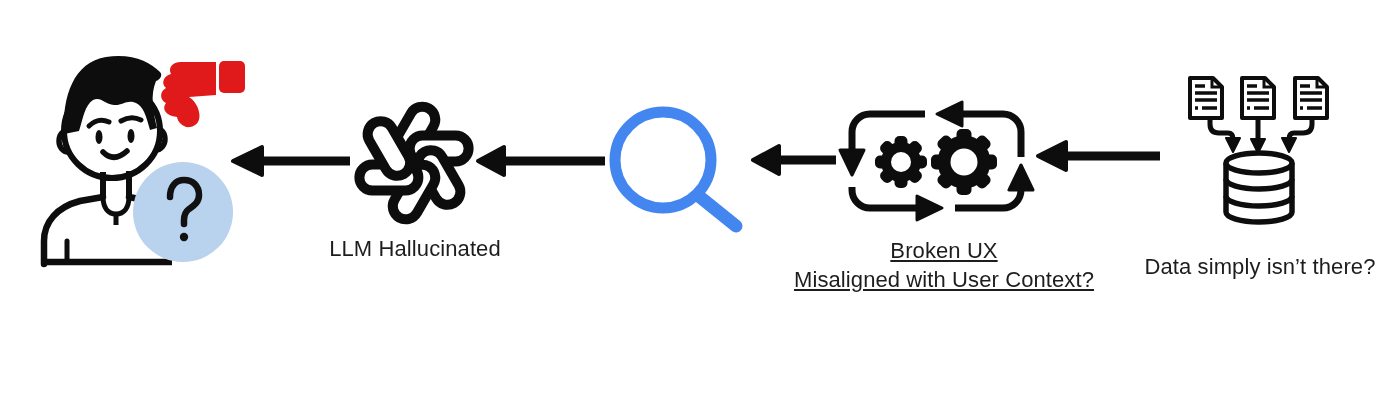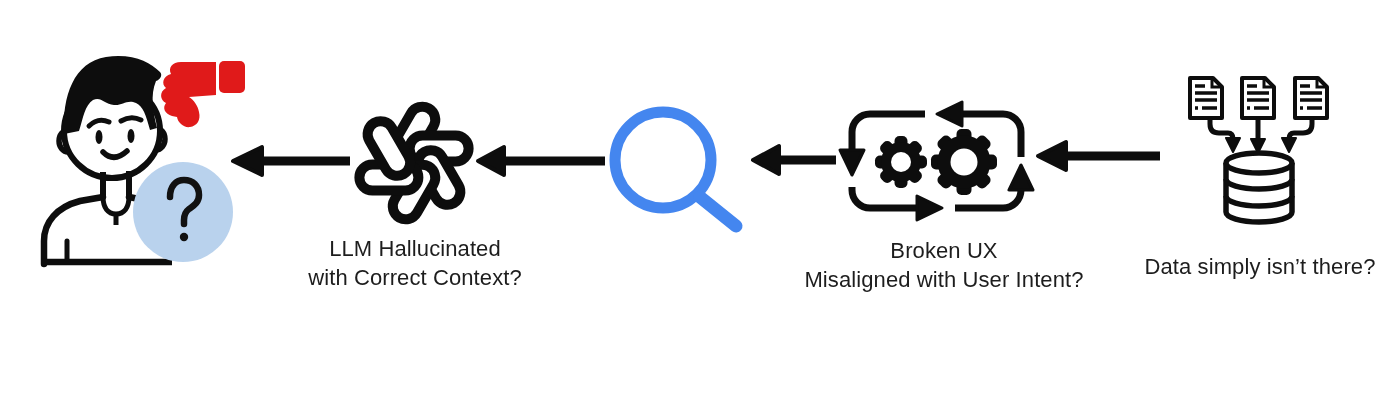--- a/index.html
+++ b/index.html
@@ -172,26 +172,25 @@
         <path d="M 1226 163 L 1226 212 A 33 10 0 0 0 1292 212 L 1292 163" fill="#fff" stroke="#0d0d0d" stroke-width="5.5"></path>
         <ellipse cx="1259" cy="163" rx="33" ry="10" fill="#fff" stroke="#0d0d0d" stroke-width="5.5"></ellipse>
         <path d="M 1226 179 A 33 10 0 0 0 1292 179" fill="none" stroke="#0d0d0d" stroke-width="5.5"></path>
         <path d="M 1226 196 A 33 10 0 0 0 1292 196" fill="none" stroke="#0d0d0d" stroke-width="5.5"></path>
       </g>
     </g>
   </svg>
 
   <div class="caption" style="left:240px;top:234px;width:350px;">
     <div>LLM Hallucinated</div>
-    <div>with Correct Context?</div>
   </div>
 
 
-  <div class="caption" style="left:764px;top:236px;width:360px;">
+  <div class="caption" style="left:764px;top:236px;width:360px;text-decoration:underline;">
     <div>Broken UX</div>
-    <div>Misaligned with User Intent?</div>
+    <div>Misaligned with User Context?</div>
   </div>
 
   <div class="caption" style="left:1085px;top:252px;width:350px;">
     <div>Data simply isn’t there?</div>
   </div>
 
 </div>
 
 </body></html>

